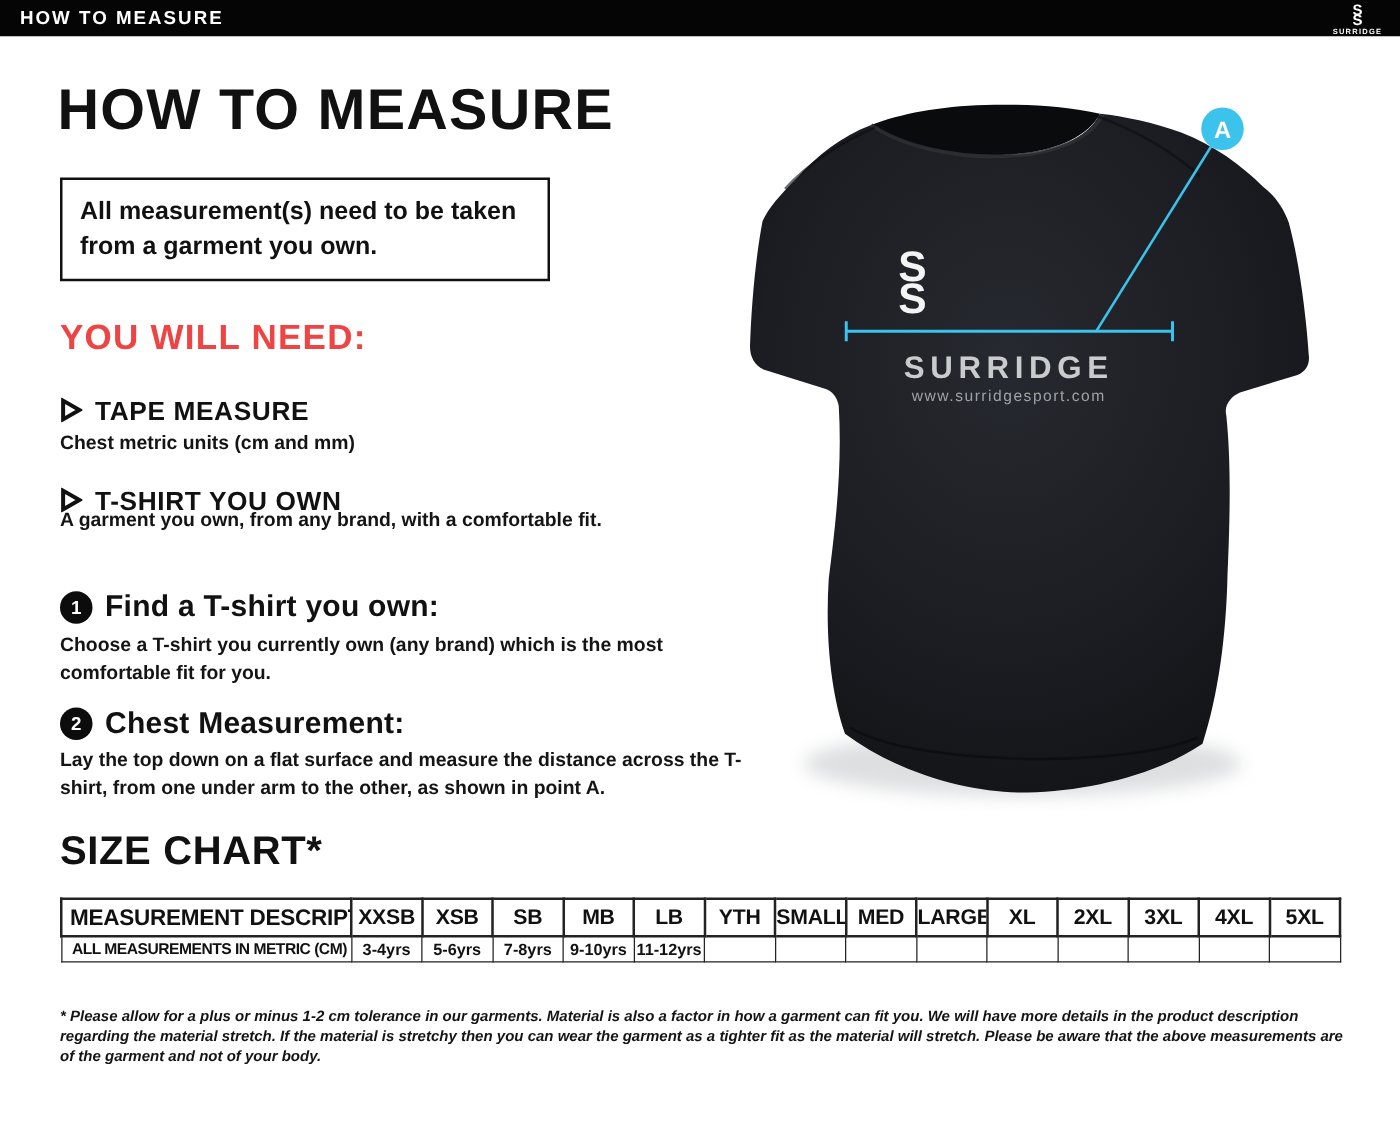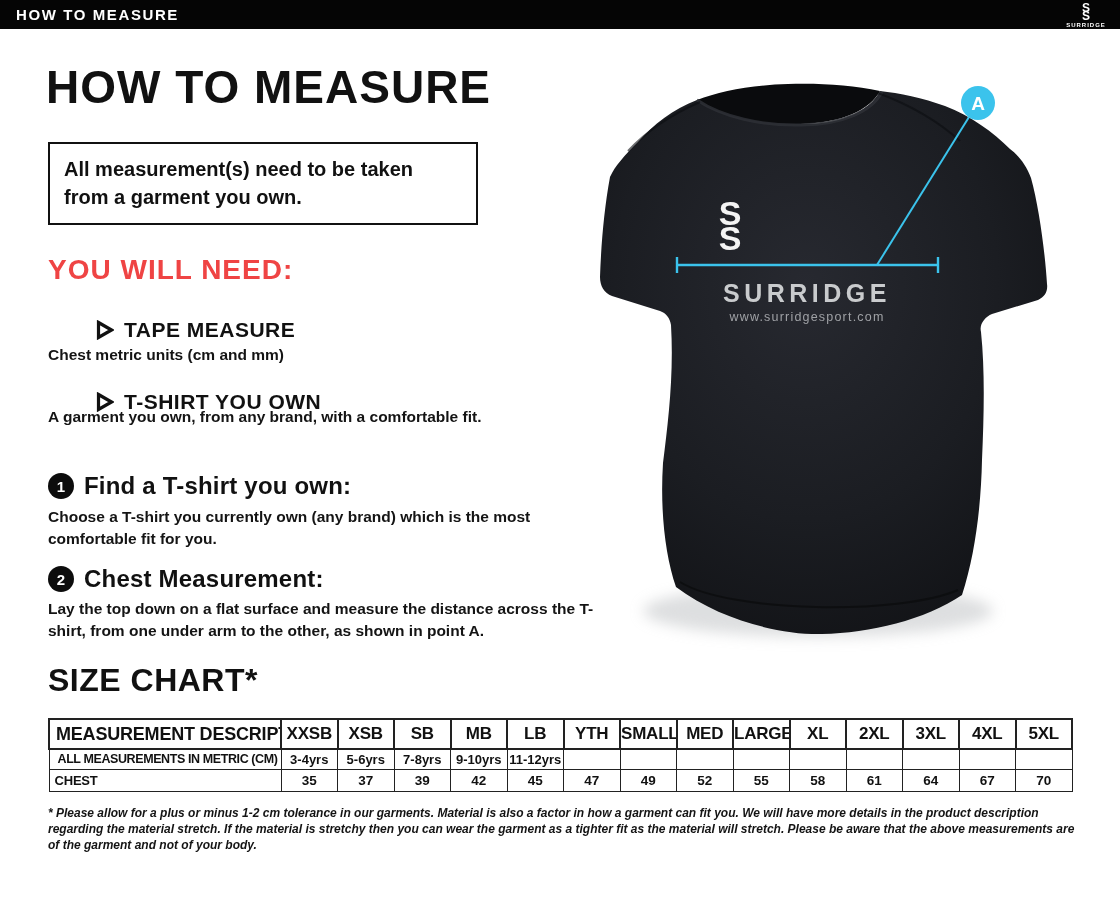--- a/index.html
+++ b/index.html
@@ -21,30 +21,30 @@
     letter-spacing: 1.6px; padding-left: 16px;
   }
   .top-bar-logo { position: absolute; right: 8px; top: 1px; }
 
   
   .main-title {
     position: absolute; left: 46px; top: 60px;
     font-size: 46px; font-weight: 900; letter-spacing: 1px; color: #111;
   }
   .note-box {
-    position: absolute; left: 48px; top: 142px; width: 430px;
+    position: absolute; left: 48px; top: 142px; width: 392px;
     border: 2px solid #111; padding: 12px 14px;
     font-size: 20px; font-weight: bold; line-height: 1.38; color: #111;
   }
   .need-title {
     position: absolute; left: 48px; top: 254px;
     font-size: 28px; font-weight: 900; letter-spacing: 1px; color: #ef4444;
   }
 
-  .need-item { position: absolute; left: 48px; display: flex; align-items: center; gap: 10px; margin-left: 48px; }
+  .need-item { position: absolute; left: 48px; display: flex; align-items: flex-start; gap: 10px; }
   .need-item .tri { width: 18px; height: 20px; flex: 0 0 auto; }
   .need-label { font-size: 21px; font-weight: 800; letter-spacing: .5px; color: #111; }
   .need-desc { position: absolute; left: 48px; font-size: 15.5px; font-weight: bold; color: #141414; }
 
   .step-head { position: absolute; left: 48px; display: flex; align-items: center; gap: 10px; }
   .step-num {
     width: 26px; height: 26px; border-radius: 50%; background: #0c0c0c;
     color: #fff; font-size: 15px; font-weight: bold;
     display: flex; align-items: center; justify-content: center; flex: 0 0 auto;
   }
@@ -189,37 +189,20 @@
             <td></td>
             <td></td>
             <td></td>
             <td></td>
             <td></td>
             <td></td>
             <td></td>
             <td></td>
             <td></td>
           </tr>
-          <tr class="chest-row">
-            <td class="desc-col">CHEST</td>
-            <td>35</td>
-            <td>37</td>
-            <td>39</td>
-            <td>42</td>
-            <td>45</td>
-            <td>47</td>
-            <td>49</td>
-            <td>52</td>
-            <td>55</td>
-            <td>58</td>
-            <td>61</td>
-            <td>64</td>
-            <td>67</td>
-            <td>70</td>
-          </tr>
         </tbody>
       </table>
   </div>
 
   <div class="footnote">* Please allow for a plus or minus 1-2 cm tolerance in our garments. Material is also a factor in how a garment can fit you. We will have more details in the product description regarding the material stretch.  If the material is stretchy then you can wear the garment as a tighter fit as the material will stretch.  Please be aware that the above measurements are of the garment and not of your body.</div>
 
   <svg class="shirt-figure" viewBox="0 0 500 610">
     <defs>
       <radialGradient id="shirtShade" cx="46%" cy="36%" r="78%">
         <stop offset="0%" stop-color="#272930"></stop>

